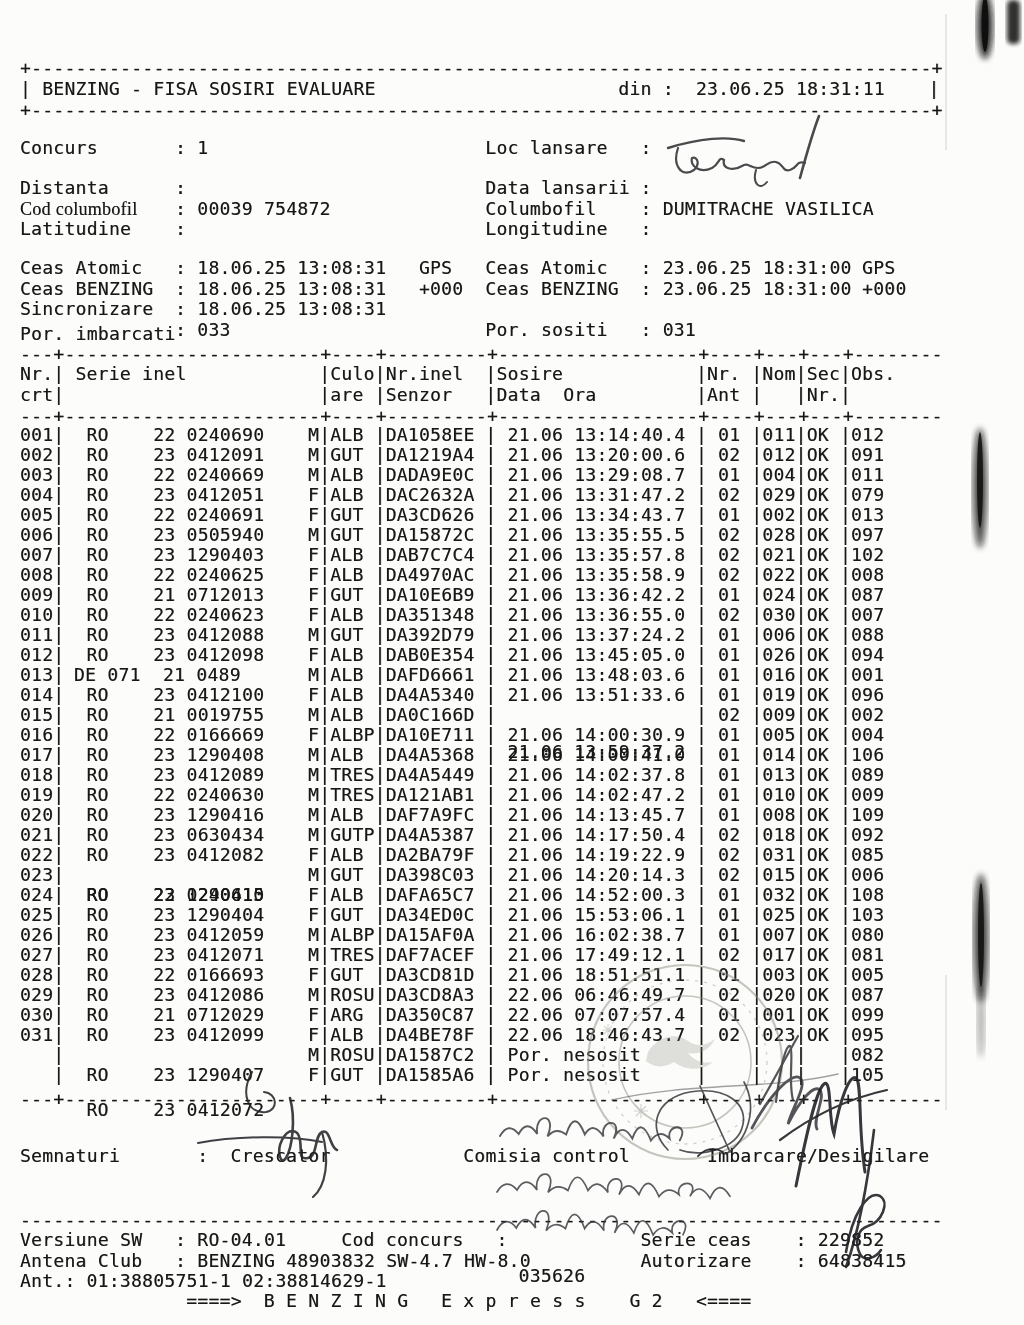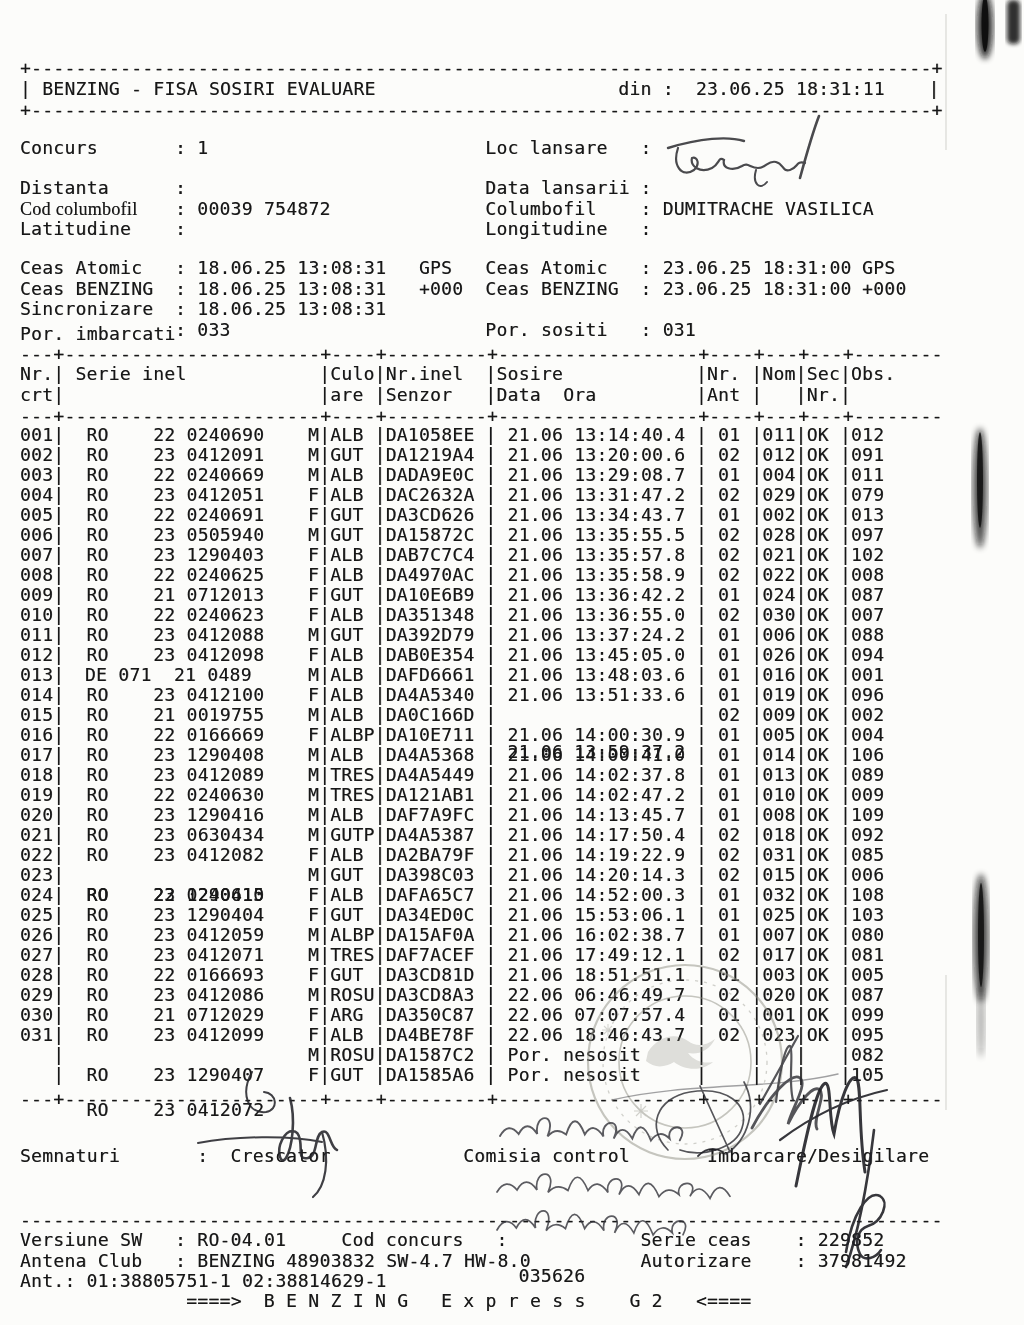--- a/index.html
+++ b/index.html
@@ -316,21 +316,21 @@
       <span class="seg" style="left: 851px; top: 645px;">094</span>
       <span class="seg" style="left: 53.24px; top: 665px;">|</span>
       <span class="seg" style="left: 319.16px; top: 665px;">|</span>
       <span class="seg" style="left: 374.56px; top: 665px;">|</span>
       <span class="seg" style="left: 485.36px; top: 665px;">|</span>
       <span class="seg" style="left: 695.88px; top: 665px;">|</span>
       <span class="seg" style="left: 751.28px; top: 665px;">|</span>
       <span class="seg" style="left: 795.6px; top: 665px;">|</span>
       <span class="seg" style="left: 839.92px; top: 665px;">|</span>
       <span class="seg" style="left: 20px; top: 665px;">013</span>
-      <span class="seg" style="left: 85px; top: 665px;">DE 071  21 0489</span>
+      <span class="seg" style="left: 74px; top: 665px;">DE 071  21 0489</span>
       <span class="seg" style="left: 308.08px; top: 665px;">M</span>
       <span class="seg" style="left: 330.24px; top: 665px;">ALB</span>
       <span class="seg" style="left: 385.64px; top: 665px;">DAFD6661</span>
       <span class="seg" style="left: 507.52px; top: 665px;">21.06 13:48:03.6</span>
       <span class="seg" style="left: 718.04px; top: 665px;">01</span>
       <span class="seg" style="left: 762.36px; top: 665px;">016</span>
       <span class="seg" style="left: 806.68px; top: 665px;">OK</span>
       <span class="seg" style="left: 851px; top: 665px;">001</span>
       <span class="seg" style="left: 53.24px; top: 685px;">|</span>
       <span class="seg" style="left: 319.16px; top: 685px;">|</span>
@@ -698,21 +698,21 @@
       <span class="seg" style="left: 496.44px; top: 1230px;">:</span>
       <span class="seg" style="left: 518.6px; top: 1230px; margin-top: 36px;">035626</span>
       <span class="seg" style="left: 640.48px; top: 1230px;">Serie ceas</span>
       <span class="seg" style="left: 795.6px; top: 1230px;">:</span>
       <span class="seg" style="left: 817.76px; top: 1230px;">229852</span>
       <span class="seg" style="left: 20px; top: 1251px;">Antena Club</span>
       <span class="seg" style="left: 175.12px; top: 1251px;">:</span>
       <span class="seg" style="left: 197.28px; top: 1251px;">BENZING 48903832 SW-4.7 HW-8.0</span>
       <span class="seg" style="left: 640.48px; top: 1251px;">Autorizare</span>
       <span class="seg" style="left: 795.6px; top: 1251px;">:</span>
-      <span class="seg" style="left: 817.76px; top: 1251px;">37981492</span>
+      <span class="seg" style="left: 817.76px; top: 1251px;">64838415</span>
       <span class="seg" style="left: 20px; top: 1271px;">Ant.:</span>
       <span class="seg" style="left: 86.48px; top: 1271px;">01:38805751-1 02:38814629-1</span>
       <span class="seg" style="left: 186.2px; top: 1291px;">====&gt;</span>
       <span class="seg" style="left: 263.76px; top: 1291px;">B E N Z I N G</span>
       <span class="seg" style="left: 441.04px; top: 1291px;">E x p r e s s</span>
       <span class="seg" style="left: 629.4px; top: 1291px;">G 2</span>
       <span class="seg" style="left: 695.88px; top: 1291px;">&lt;====</span>
     </div>
 
   <svg id="overlay" width="1024" height="1325" viewBox="0 0 1024 1325">

